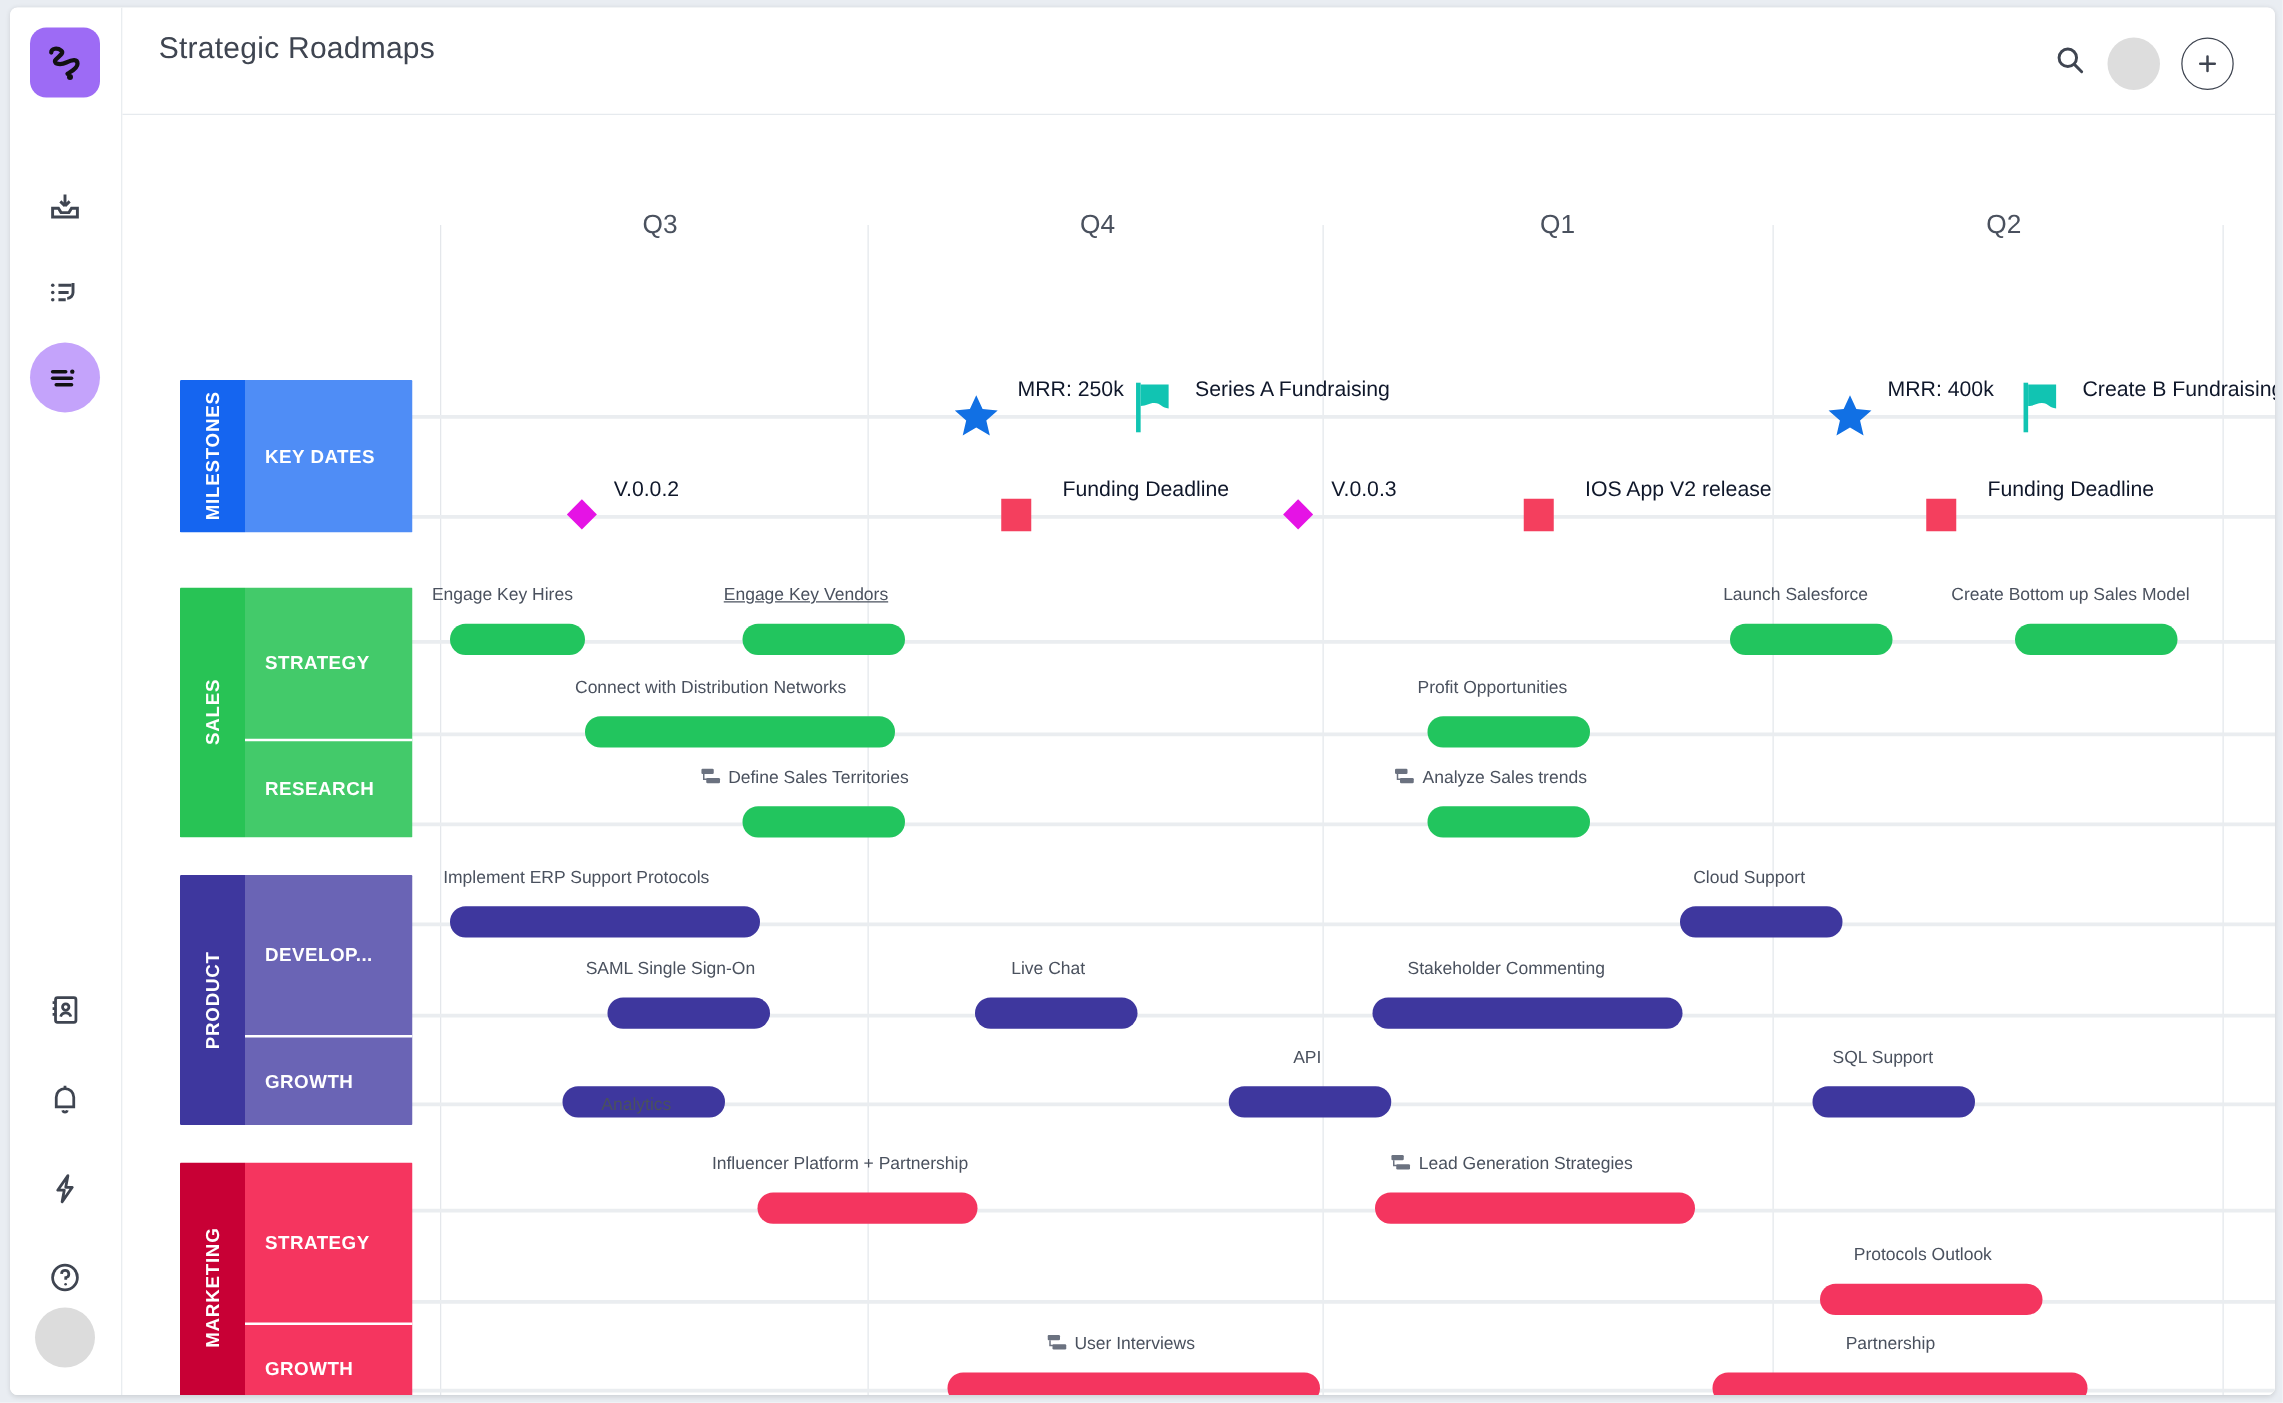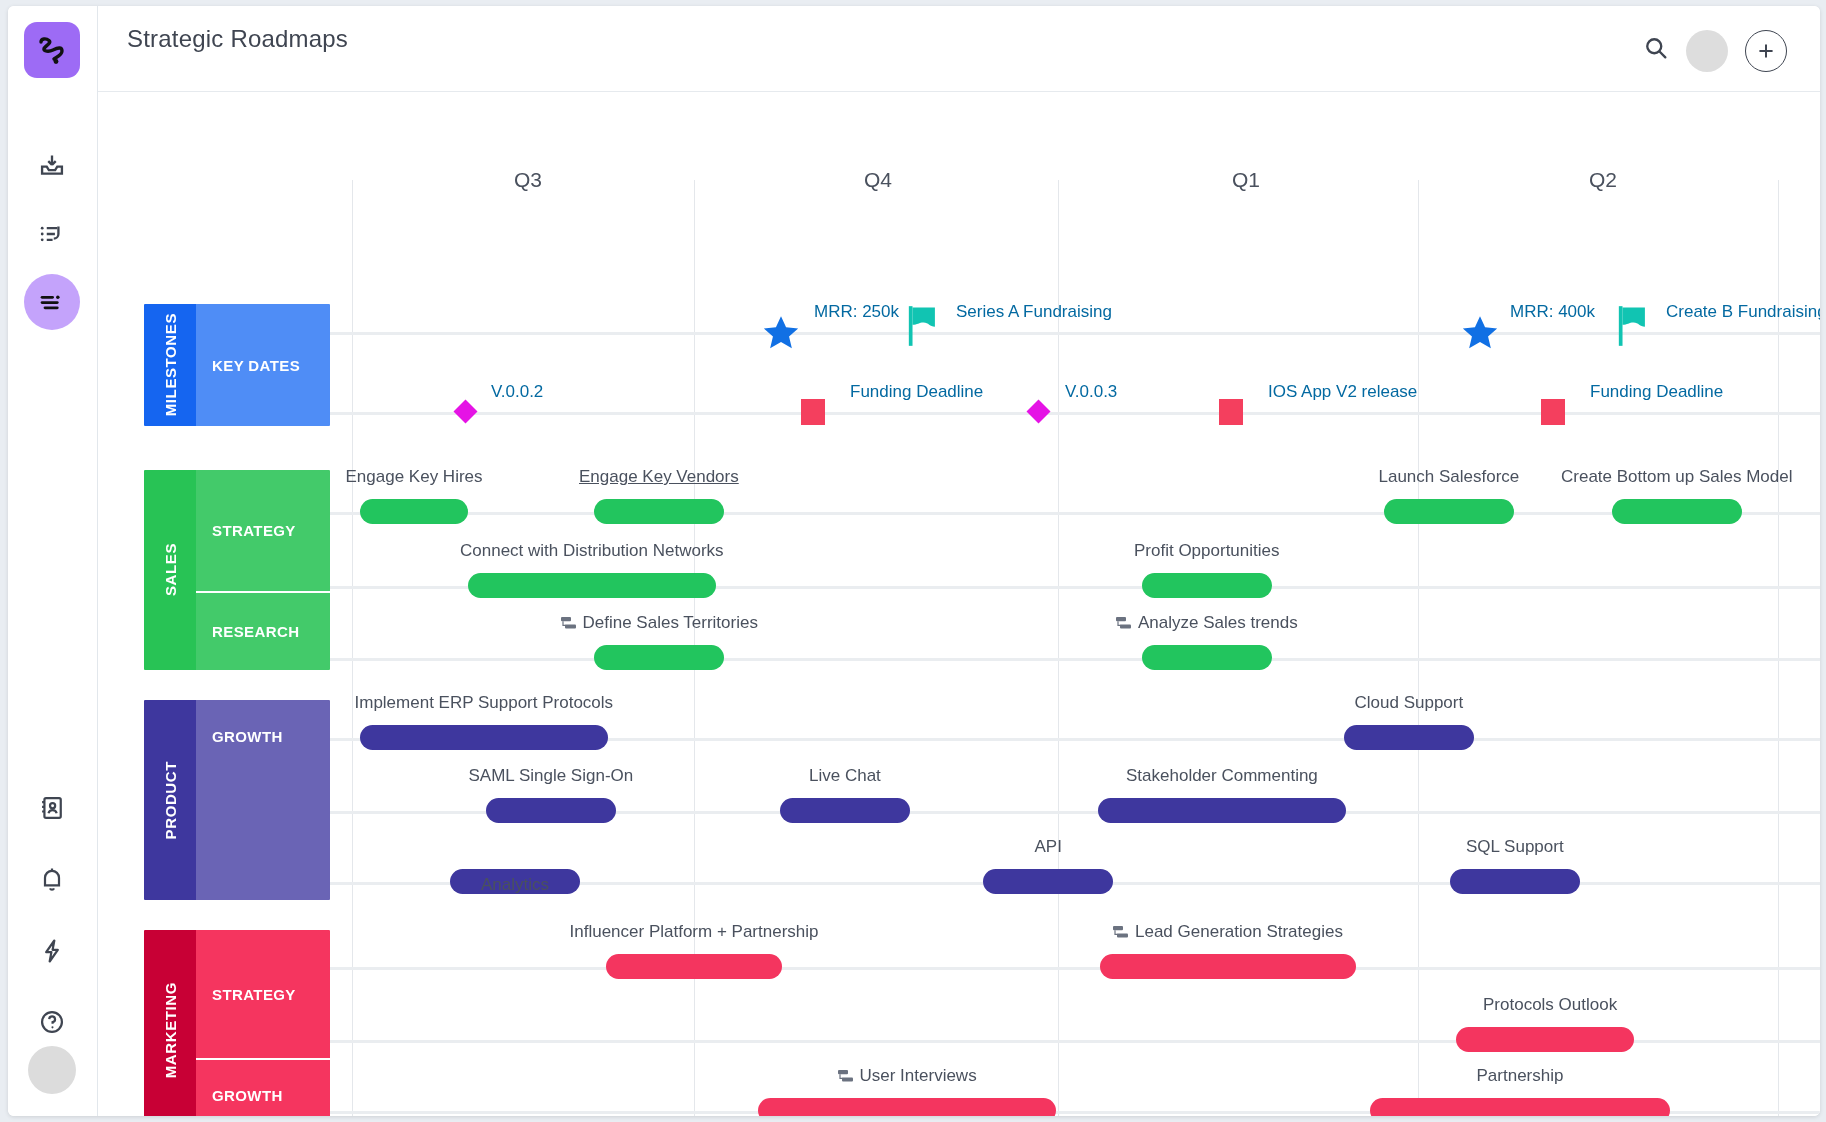--- a/index.html
+++ b/index.html
@@ -109,30 +109,30 @@
 
   
   .row-rule {
     position: absolute; left: 228px; width: 1494px; height: 3px;
     background: #eaedf0;
   }
   .bar {
     position: absolute; height: 25px; border-radius: 13px;
   }
   .bar-label {
-    position: absolute; font-size: 17px; color: #4a515e;
+    position: absolute; font-size: 14px; color: #4a515e;
     white-space: nowrap;
   }
   .sub-ico {
     display: inline-block; vertical-align: -2px; margin-right: 6px;
   }
 
   
   .ms-label {
-    position: absolute; font-size: 17px; color: #0369a1; white-space: nowrap;
+    position: absolute; font-size: 17px; color: #0f172a; white-space: nowrap;
   }
   .ms-star { position: absolute; }
   .ms-flag { position: absolute; }
   .ms-diamond {
     position: absolute; width: 17px; height: 17px;
     background: #e513e5; transform: rotate(45deg);
   }
   .ms-square {
     position: absolute; width: 24px; height: 26px; background: #f43f5e;
   }
@@ -272,20 +272,21 @@
           <div class="lane-rows" style="background: rgb(67, 202, 106);">
             <div class="lane-row" style="height: 128px;">STRATEGY</div>
             <div class="lane-row" style="height: 84px;">RESEARCH</div>
           </div>
         </div>
         <div class="lane" style="top: 608px; height: 200px;">
           <div class="lane-side" style="background: rgb(62, 55, 158);">
             <span>PRODUCT</span>
           </div>
           <div class="lane-rows" style="background: rgb(106, 100, 181);">
+            <div class="lane-row" style="height: 128px;">DEVELOP...</div>
             <div class="lane-row" style="height: 72px;">GROWTH</div>
           </div>
         </div>
         <div class="lane" style="top: 838px; height: 200px;">
           <div class="lane-side" style="background: rgb(200, 0, 53);">
             <span>MARKETING</span>
           </div>
           <div class="lane-rows" style="background: rgb(245, 53, 95);">
             <div class="lane-row" style="height: 128px;">STRATEGY</div>
             <div class="lane-row" style="height: 72px;">GROWTH</div>

